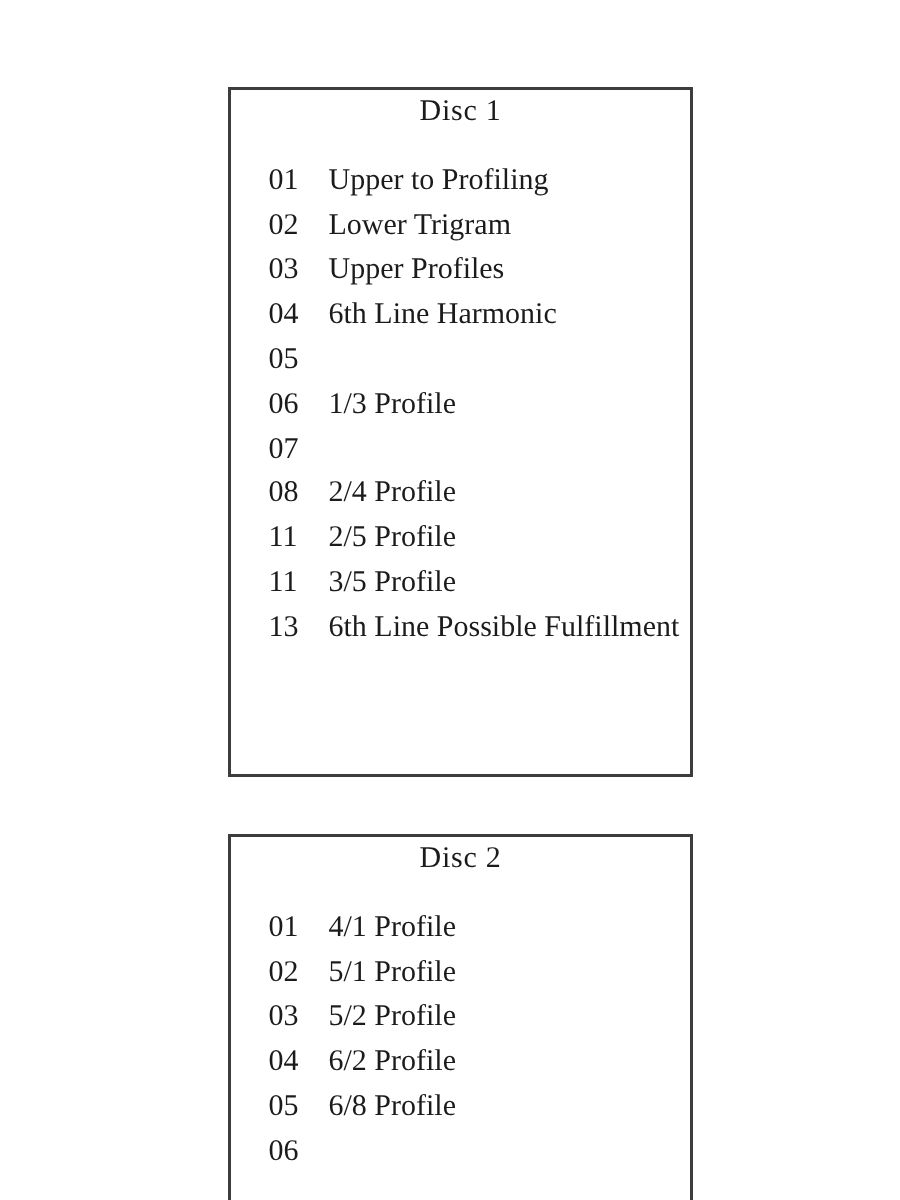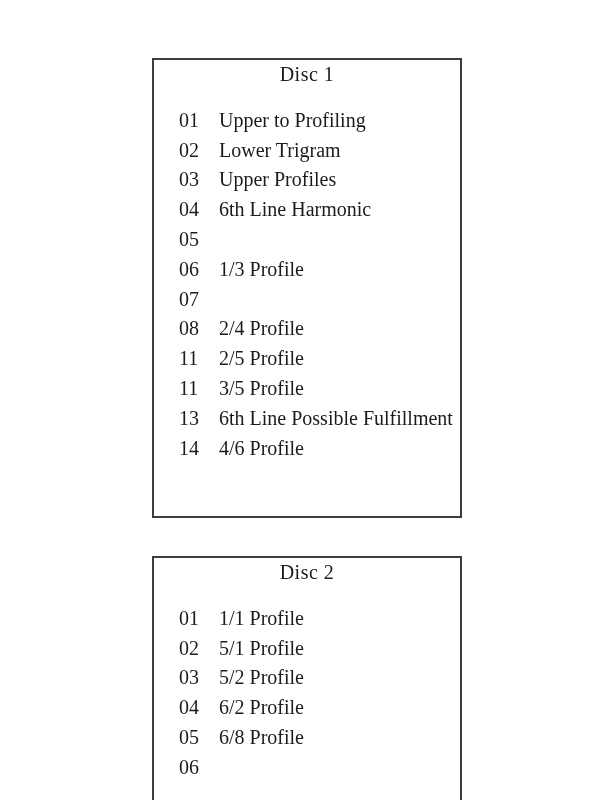--- a/index.html
+++ b/index.html
@@ -105,33 +105,29 @@
           <span class="track-title">2/5 Profile</span>
         </li>
         <li class="track-row">
           <span class="track-num">11</span>
           <span class="track-title">3/5 Profile</span>
         </li>
         <li class="track-row">
           <span class="track-num">13</span>
           <span class="track-title">6th Line Possible Fulfillment</span>
         </li>
-        <li class="track-row">
-          <span class="track-num">14</span>
-          <span class="track-title">4/6 Profile</span>
-        </li>
       </ul>
   </section>
 
   <section class="disc-box disc-box-2">
     <h2 class="disc-title">Disc 2</h2>
     <ul class="track-list">
         <li class="track-row">
           <span class="track-num">01</span>
-          <span class="track-title">1/1 Profile</span>
+          <span class="track-title">4/1 Profile</span>
         </li>
         <li class="track-row">
           <span class="track-num">02</span>
           <span class="track-title">5/1 Profile</span>
         </li>
         <li class="track-row">
           <span class="track-num">03</span>
           <span class="track-title">5/2 Profile</span>
         </li>
         <li class="track-row">

